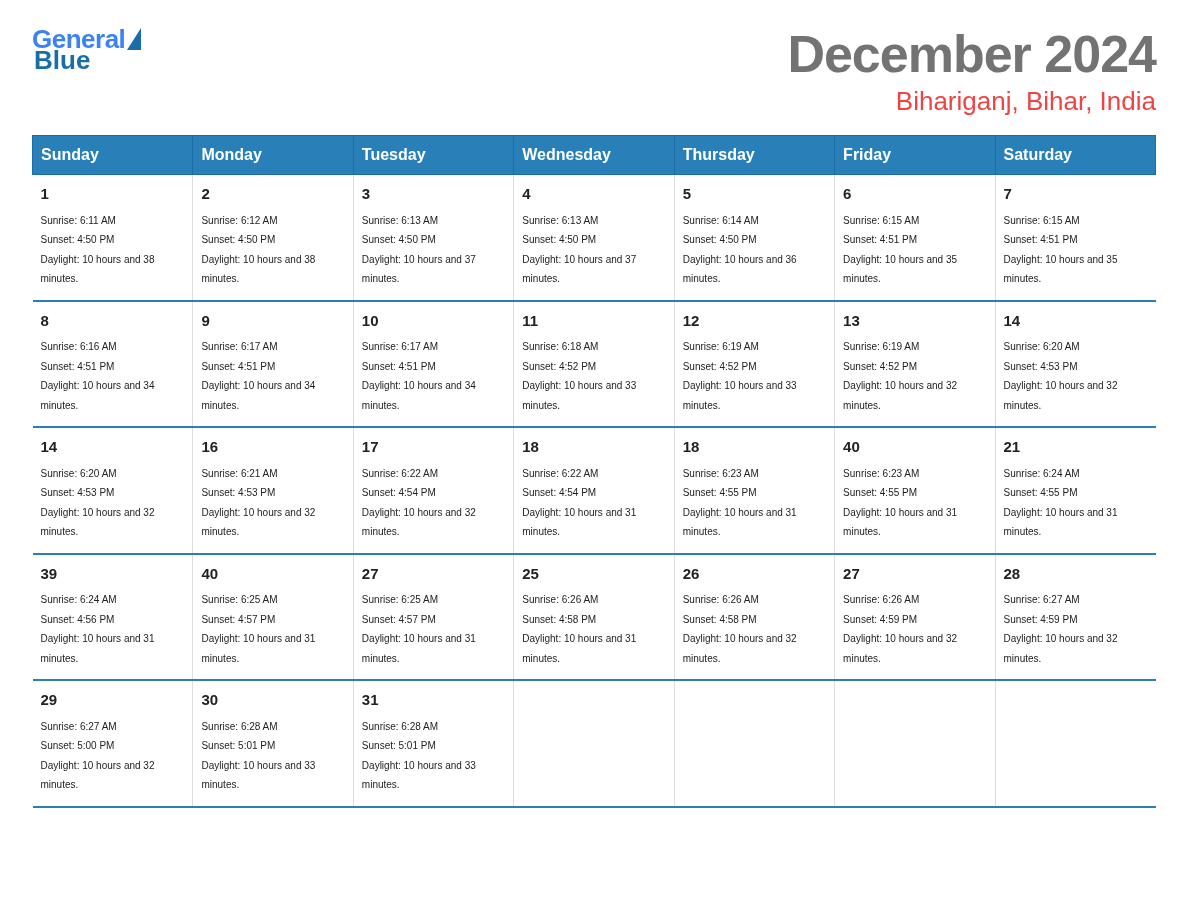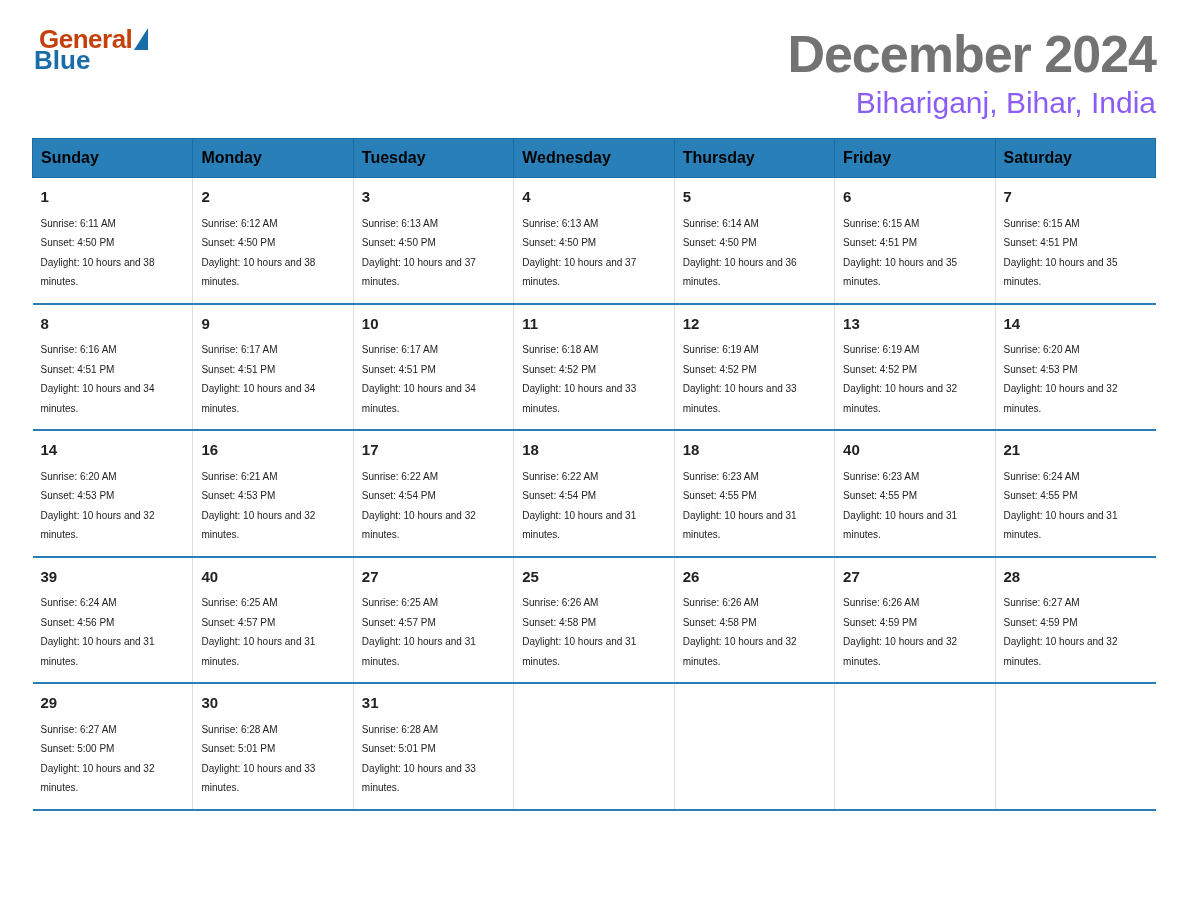--- a/index.html
+++ b/index.html
@@ -21,23 +21,22 @@
       flex-direction: column;
       align-items: flex-start;
     }
     .logo-top {
       display: flex;
       align-items: center;
     }
     .logo-general {
       font-size: 26px;
       font-weight: bold;
-      color: #c2410c;
+      color: #3b82f6;
       letter-spacing: -0.5px;
-      margin-left: 7px;
     }
     .logo-triangle {
       width: 0;
       height: 0;
       border-left: 14px solid transparent;
       border-bottom: 22px solid #1a6ea8;
       margin-left: 2px;
       margin-bottom: 2px;
     }
     .logo-bottom {
@@ -50,33 +49,33 @@
     .title-block {
       text-align: right;
     }
     .title-block h1 {
       font-size: 52px;
       font-weight: bold;
       color: #737373;
       letter-spacing: -1px;
     }
     .title-block h2 {
-      font-size: 30px;
+      font-size: 26px;
       font-weight: normal;
-      color: #8b5cf6;
+      color: #ef4444;
       margin-top: 2px;
     }
     table {
       width: 100%;
       border-collapse: collapse;
       table-layout: fixed;
     }
     thead th {
       background-color: #2980b9;
-      color: #000000;
+      color: #ffffff;
       font-size: 16px;
       font-weight: bold;
       padding: 10px 8px;
       text-align: left;
       border: 1px solid #1a6ea8;
     }
     tbody tr {
       border-bottom: 2px solid #2980b9;
     }
     tbody td {

